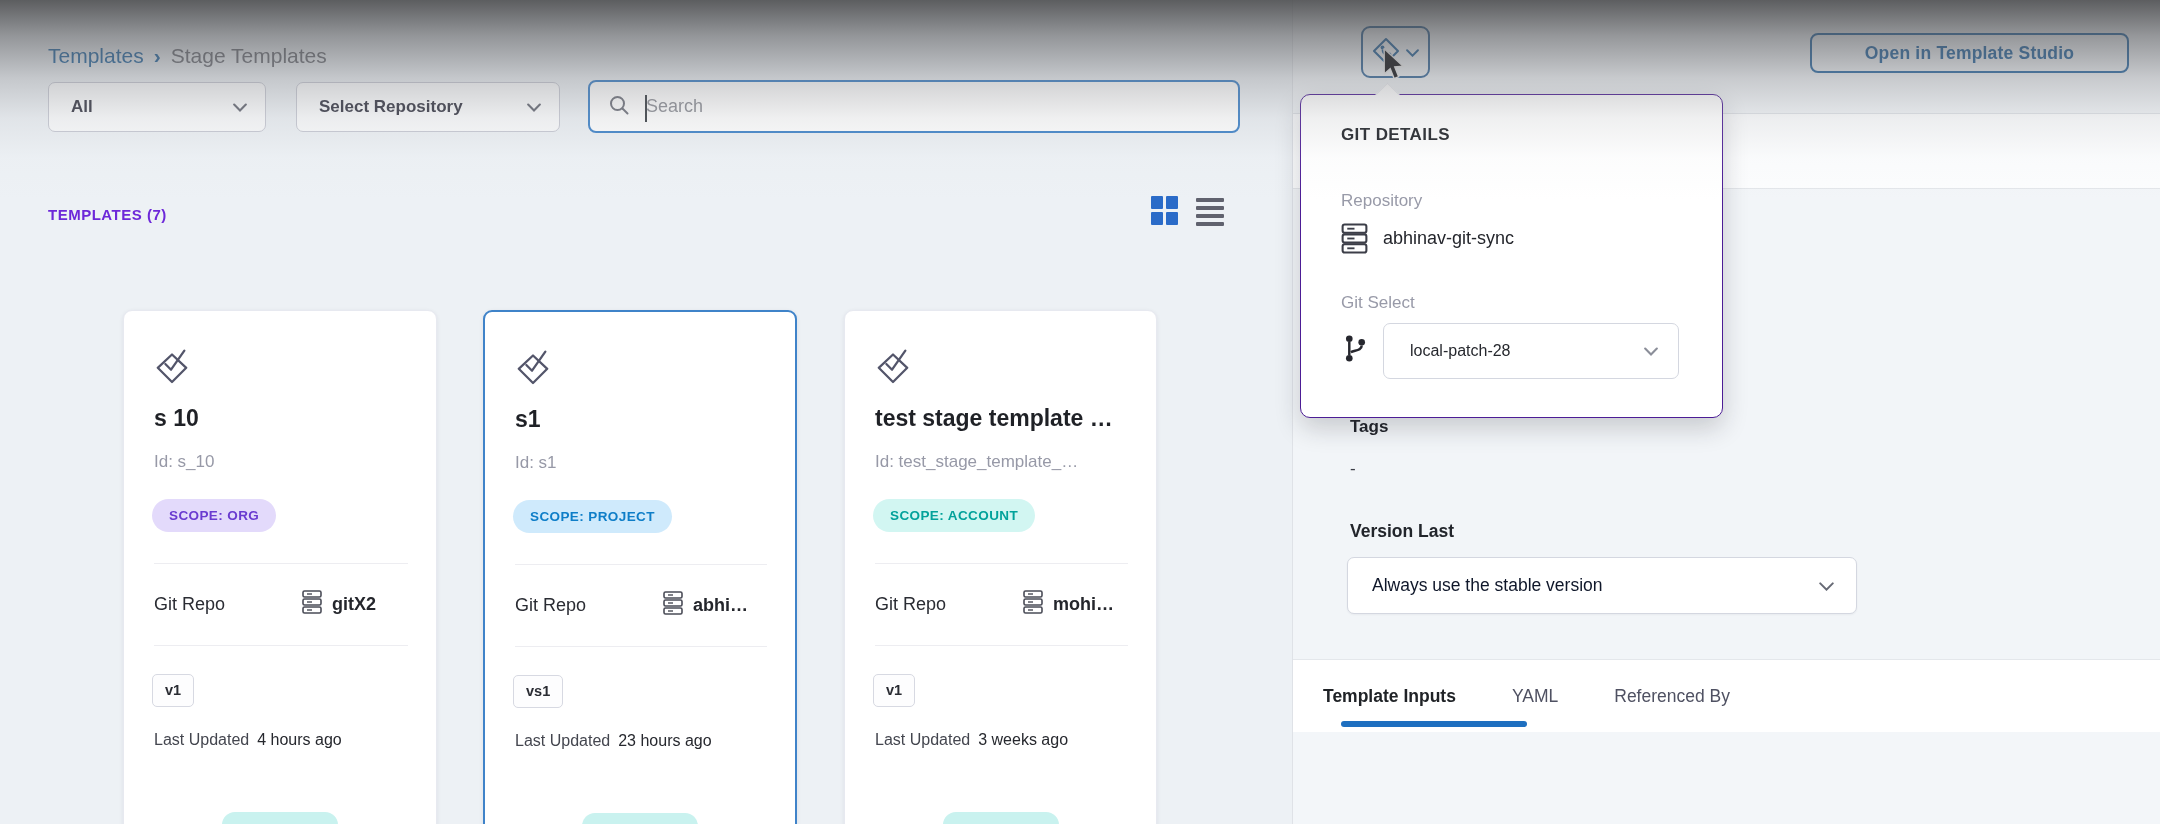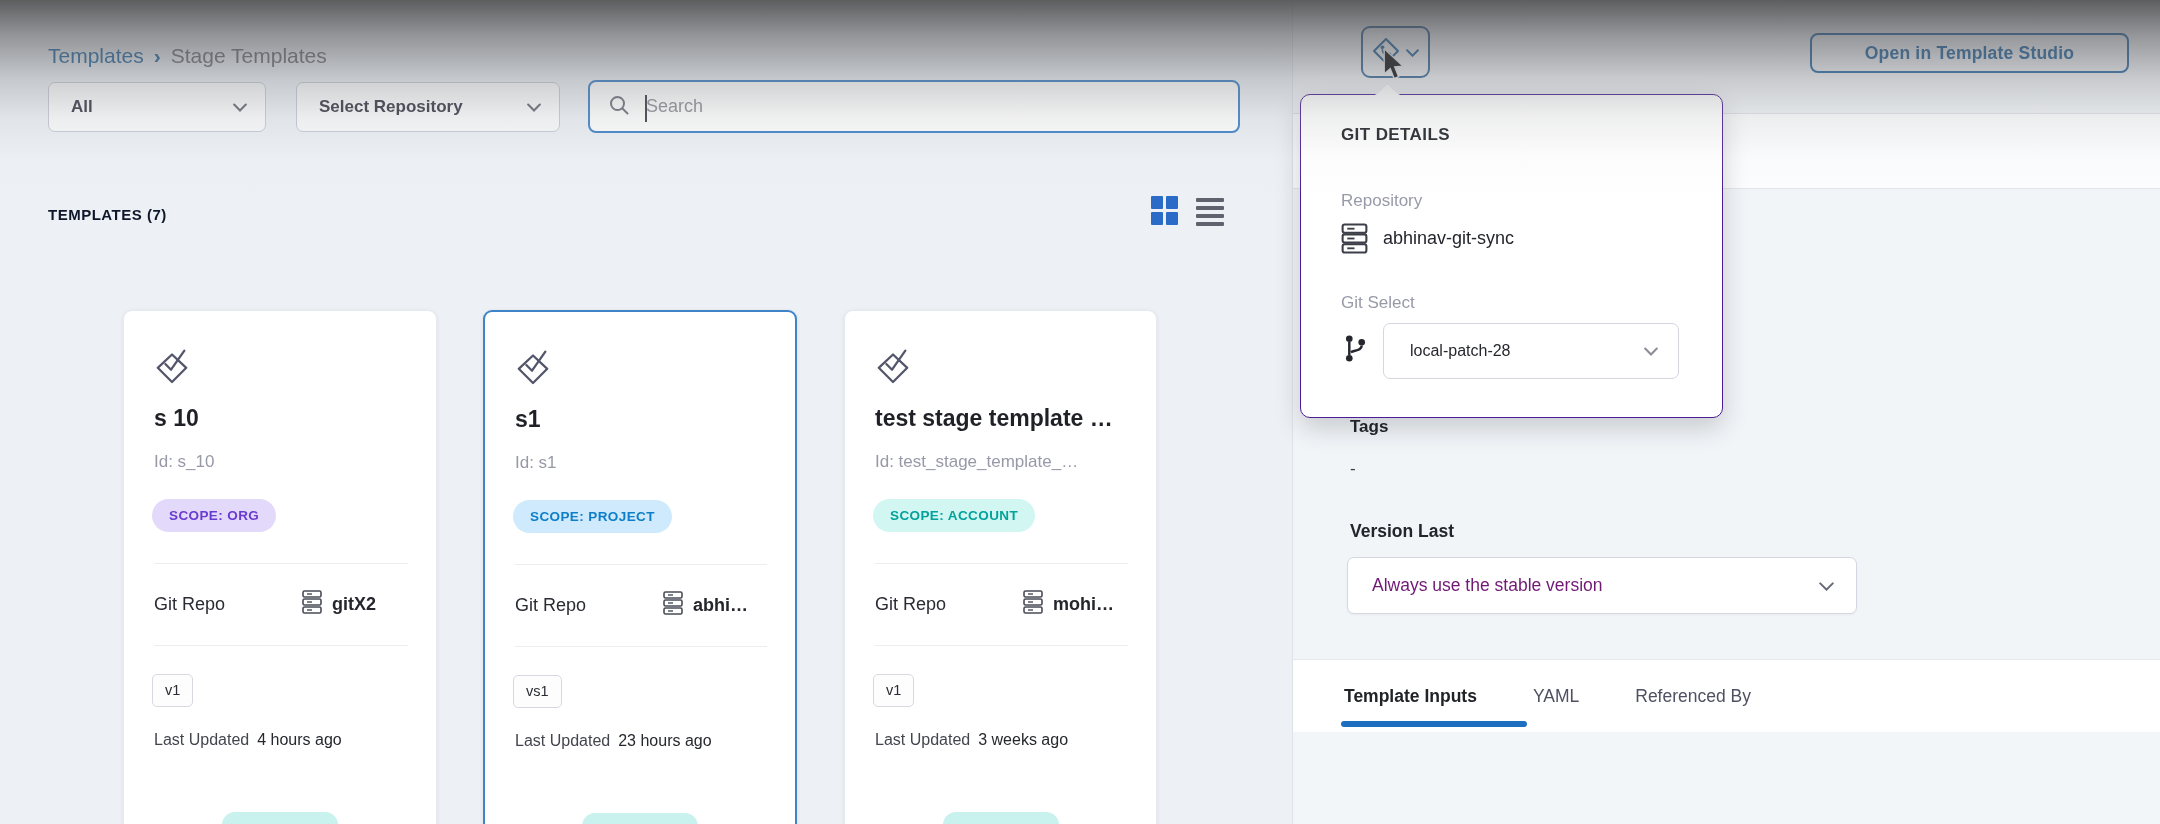--- a/index.html
+++ b/index.html
@@ -53,21 +53,21 @@
   }
   .search-box svg { flex:0 0 auto; }
   .search-input {
     flex:1; border:none; outline:none; background:transparent;
     font-size:18px; color:#2a2c33; padding-left:16px; font-family:inherit;
   }
   .search-input::placeholder { color:#8e9097; }
   .caret { position:absolute; left:55px; top:13px; width:2px; height:27px; background:#3b4046; }
 
   
-  .list-header { position:absolute; left:48px; top:206px; font-size:15px; font-weight:700; letter-spacing:.5px; color:#0f172a; }
+  .list-header { position:absolute; left:48px; top:206px; font-size:15px; font-weight:700; letter-spacing:.5px; color:#6d28d9; }
   .view-grid { position:absolute; left:1151px; top:196px; width:30px; height:30px; cursor:pointer; }
   .view-grid i { position:absolute; width:12px; height:13px; background:#2a6bc8; border-radius:1px; }
   .view-grid i:nth-child(1){left:0;top:0;} .view-grid i:nth-child(2){left:15px;top:0;}
   .view-grid i:nth-child(3){left:0;top:16px;} .view-grid i:nth-child(4){left:15px;top:16px;}
   .view-list { position:absolute; left:1196px; top:198px; width:28px; height:28px; cursor:pointer; }
   .view-list i { position:absolute; left:0; width:28px; height:4px; background:#60626e; border-radius:1px; }
   .view-list i:nth-child(1){top:0;} .view-list i:nth-child(2){top:8px;}
   .view-list i:nth-child(3){top:16px;} .view-list i:nth-child(4){top:24px;}
 
   
@@ -85,21 +85,21 @@
                 font-size:13.5px; font-weight:700; letter-spacing:.4px; }
   .scope-org     { background:#e3dafb; color:#6a3bd0; }
   .scope-project { background:#cfeafc; color:#0e7ec8; }
   .scope-account { background:#d2f6f2; color:#03a29b; }
   .divider { position:absolute; left:30px; right:28px; height:1px; background:#ededf1; }
   .d1 { top:252px; } .d2 { top:334px; }
   .repo-label { position:absolute; left:30px;  top:283px; font-size:18px; color:#2a2c33; }
   .repo-icon  { position:absolute; left:178px; top:279px; }
   .repo-value { position:absolute; left:208px; top:283px; font-size:18px; font-weight:600; color:#24262c; white-space:nowrap; max-width:92px; overflow:hidden; }
   .ver-chip { position:absolute; left:28px; top:363px; height:33px; line-height:31px; padding:0 12px; border:1px solid #d7d9e2;
-              border-radius:5px; font-size:14.5px; color:#2a2c33; background:#fdfdfe; }
+              border-radius:5px; font-size:14.5px; color:#2a2c33; background:#fdfdfe;font-weight:bold; }
   .updated { position:absolute; left:30px; top:420px; font-size:16px; color:#44464f; white-space:nowrap; }
   .updated b { font-weight:400; color:#26282e; margin-left:8px; }
   .type-pill { position:absolute; left:50%; transform:translateX(-50%); top:501px; width:116px; height:26px; border-radius:13px; background:#c9f2ef; }
 
   
   .git-btn {
     position:absolute; left:1361px; top:26px; width:69px; height:52px; z-index:55;
     border:2px solid #3c6e9f; border-radius:9px; background:transparent;
     display:flex; align-items:center; justify-content:center; gap:6px; cursor:pointer;
   }
@@ -135,27 +135,27 @@
   }
 
   
   .tags-label    { position:absolute; left:1350px; top:417px; font-size:17px; font-weight:700; color:#22252b; }
   .tags-value    { position:absolute; left:1350px; top:459px; font-size:17px; color:#3c3e47; }
   .version-label { position:absolute; left:1350px; top:521px; font-size:17.5px; font-weight:700; color:#22252b; }
   .version-select{
     position:absolute; left:1347px; top:557px; width:510px; height:57px;
     background:#fff; border:1px solid #d4d7e0; border-radius:7px; box-shadow:0 1px 2px rgba(40,41,61,.05);
     display:flex; align-items:center; justify-content:space-between; padding:0 22px 0 24px;
-    font-size:17.5px; color:#701a75; cursor:pointer;
+    font-size:17.5px; color:#0f172a; cursor:pointer;
   }
 
   
   .tabs-band {
     position:absolute; left:1293px; top:659px; width:867px; height:73px; background:#fff;
-    border-top:1px solid #e4e7eb; display:flex; align-items:center; padding-left:51px; gap:56px;
+    border-top:1px solid #e4e7eb; display:flex; align-items:center; padding-left:30px; gap:56px;
   }
   .tab { font-size:17.5px; color:#4f5162; cursor:pointer; }
   .tab.active { font-weight:700; color:#202327; }
   .tab-underline { position:absolute; left:48px; bottom:5px; width:186px; height:6px; border-radius:3px; background:#1e6fc0; }
 
   
   .cursor { position:absolute; left:1381px; top:48px; z-index:60; pointer-events:none; }
 </style>
 </head>
 <body>

